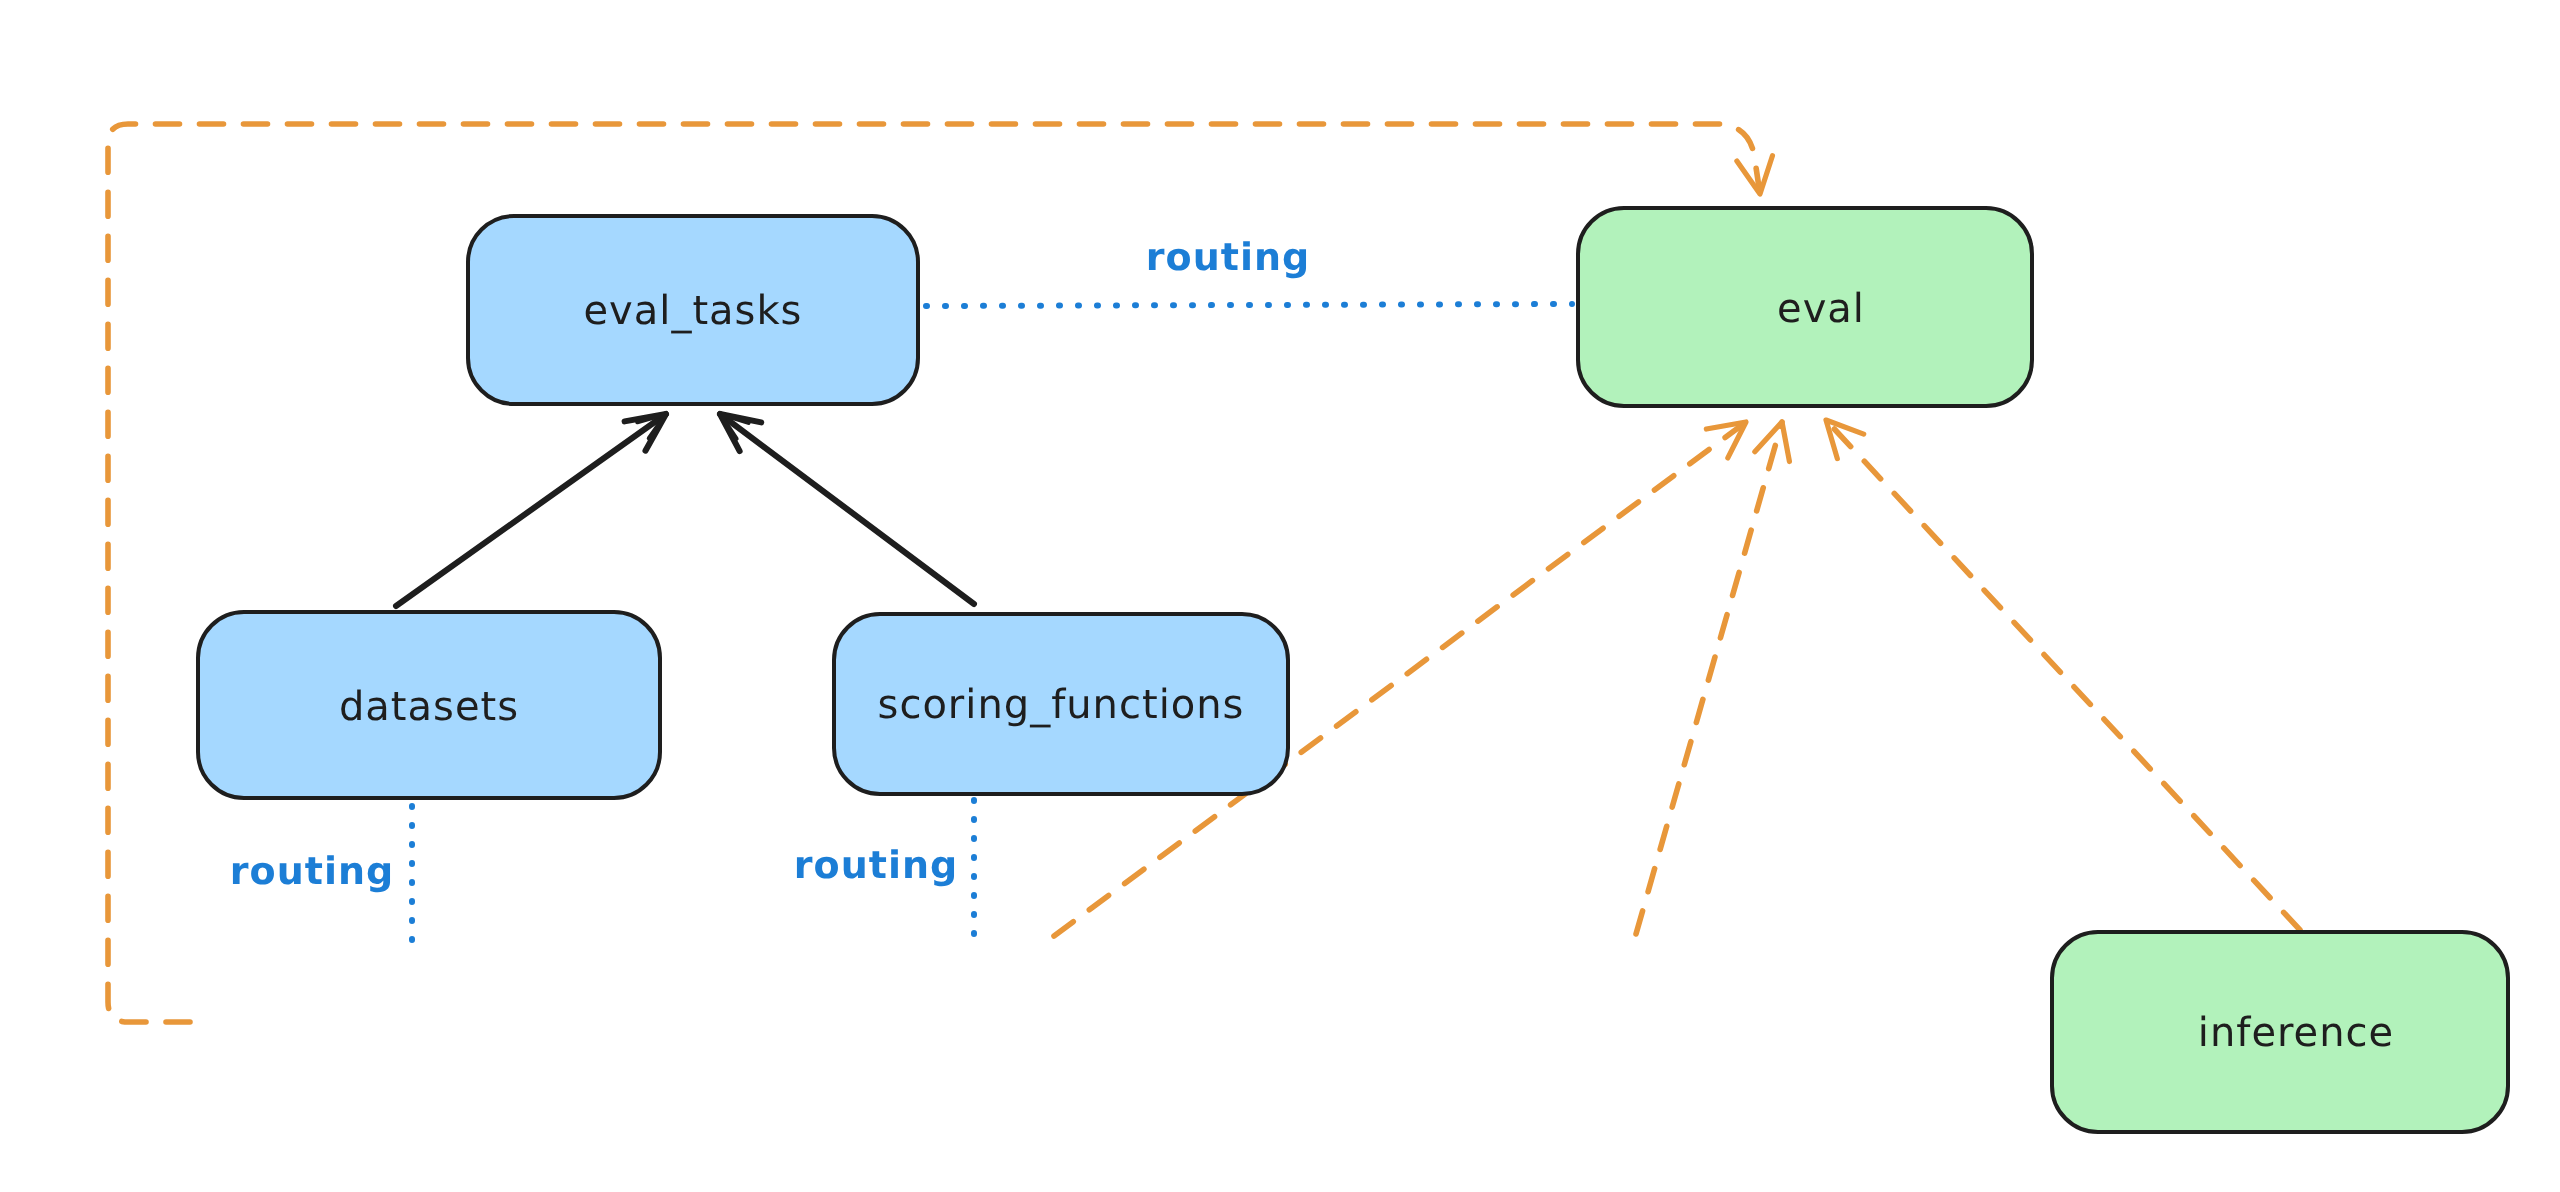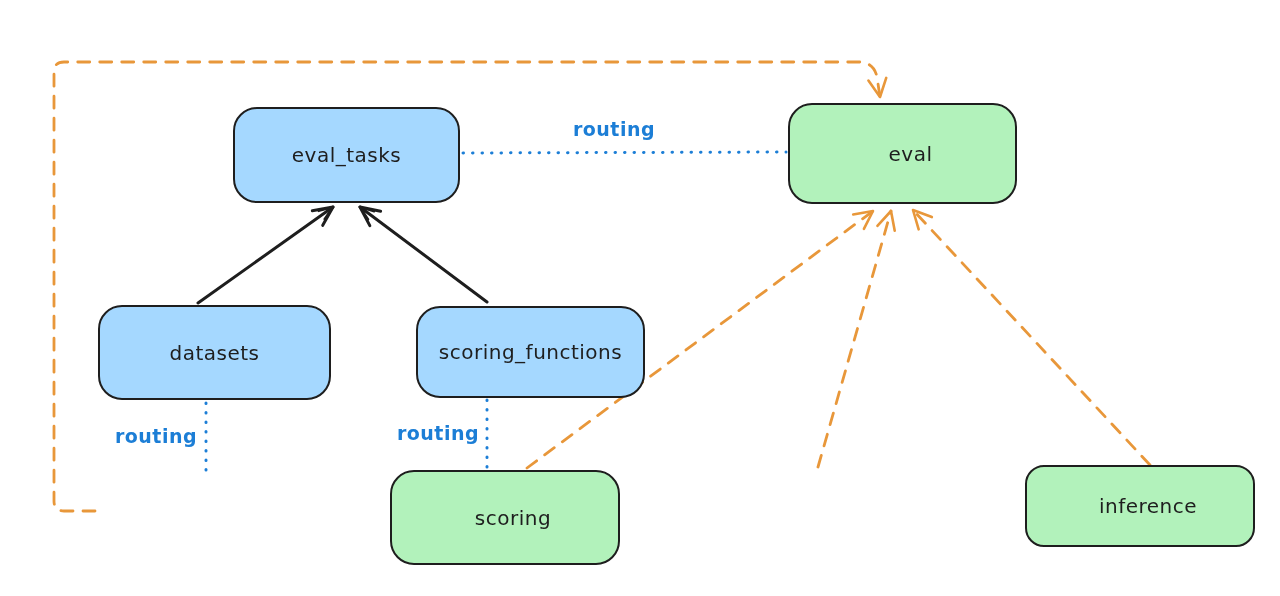--- a/index.html
+++ b/index.html
@@ -86,26 +86,23 @@
 
   <div class="node node-blue" style="left:98px; top:305px; width:233px; height:95px;align-items:center;">
     <span>datasets</span>
   </div>
 
   <div class="node node-blue" style="left:372px; top:306px; width:229px; height:92px;margin-left:44px;">
     <span>scoring_functions</span>
   </div>
 
 
-  <div class="node node-green" style="left:390px; top:470px; width:230px; height:95px;">
-    <span>scoring</span>
-  </div>
 
 
-  <div class="node node-green" style="left:1025px; top:465px; width:230px; height:82px;border-radius:19px;">
+  <div class="node node-green" style="left:1025px; top:465px; width:230px; height:102px;">
     <span>inference</span>
   </div>
 
   <div class="edge-label" style="left:569px; top:118px; width:90px;">routing</div>
 
   <div class="edge-label" style="left:111px; top:425px; width:90px;">routing</div>
 
   <div class="edge-label" style="left:393px; top:422px; width:90px;">routing</div>
 
 </div>

